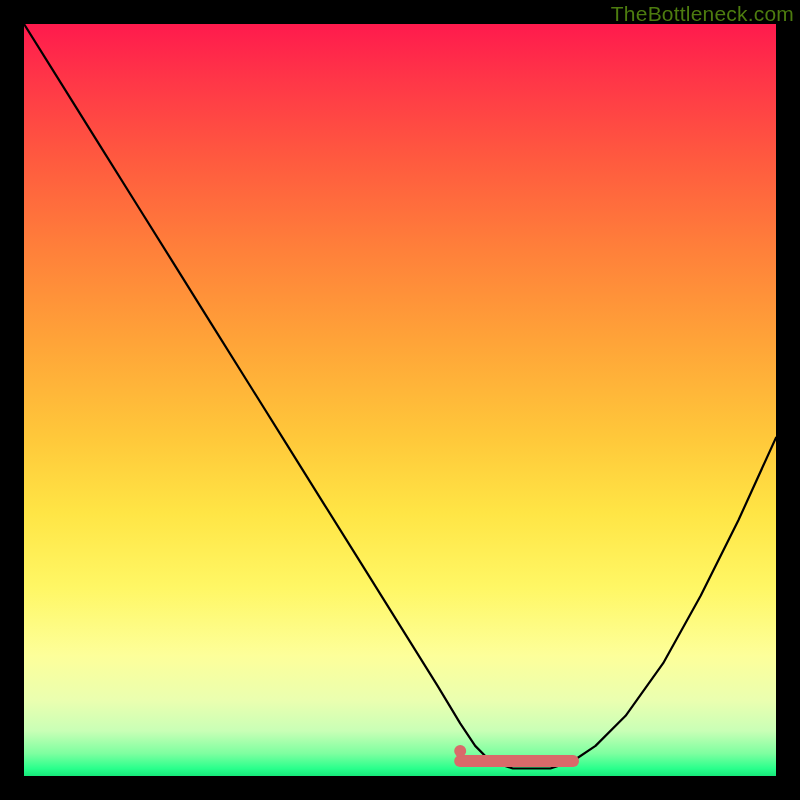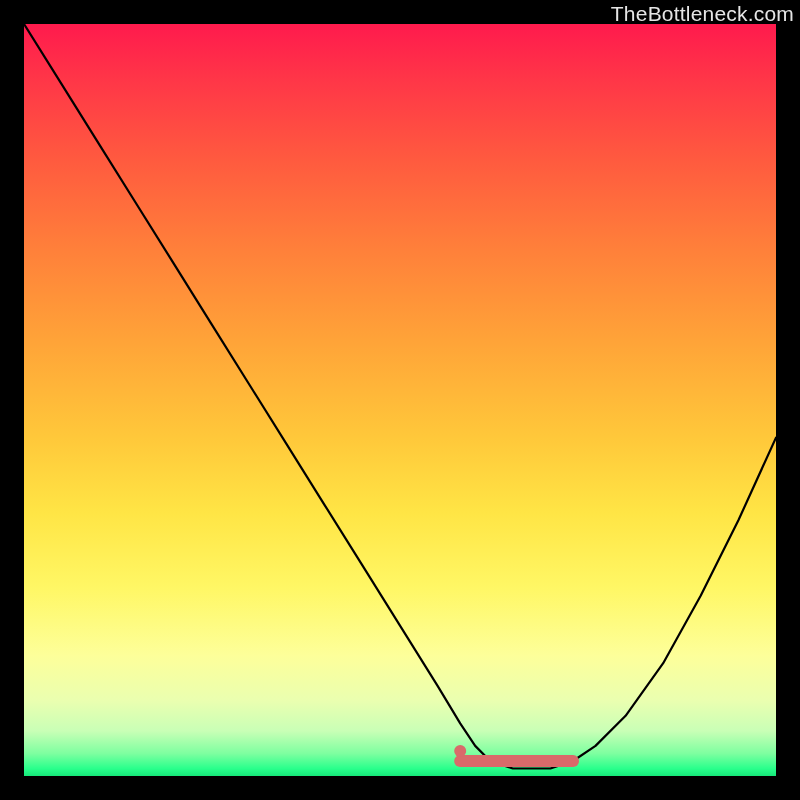--- a/index.html
+++ b/index.html
@@ -44,21 +44,21 @@
     position: absolute;
     left: 0; top: 0;
     width: 752px;
     height: 752px;
     pointer-events: none;
   }
   .watermark {
     position: absolute;
     top: 2px;
     right: 6px;
-    color: #e5e5e5;
+    color: #4d7c0f;
     font-size: 21px;
     font-weight: 500;
     letter-spacing: 0.2px;
     user-select: none;
   }
 </style>
 </head>
 <body>
 
 <div class="frame">

